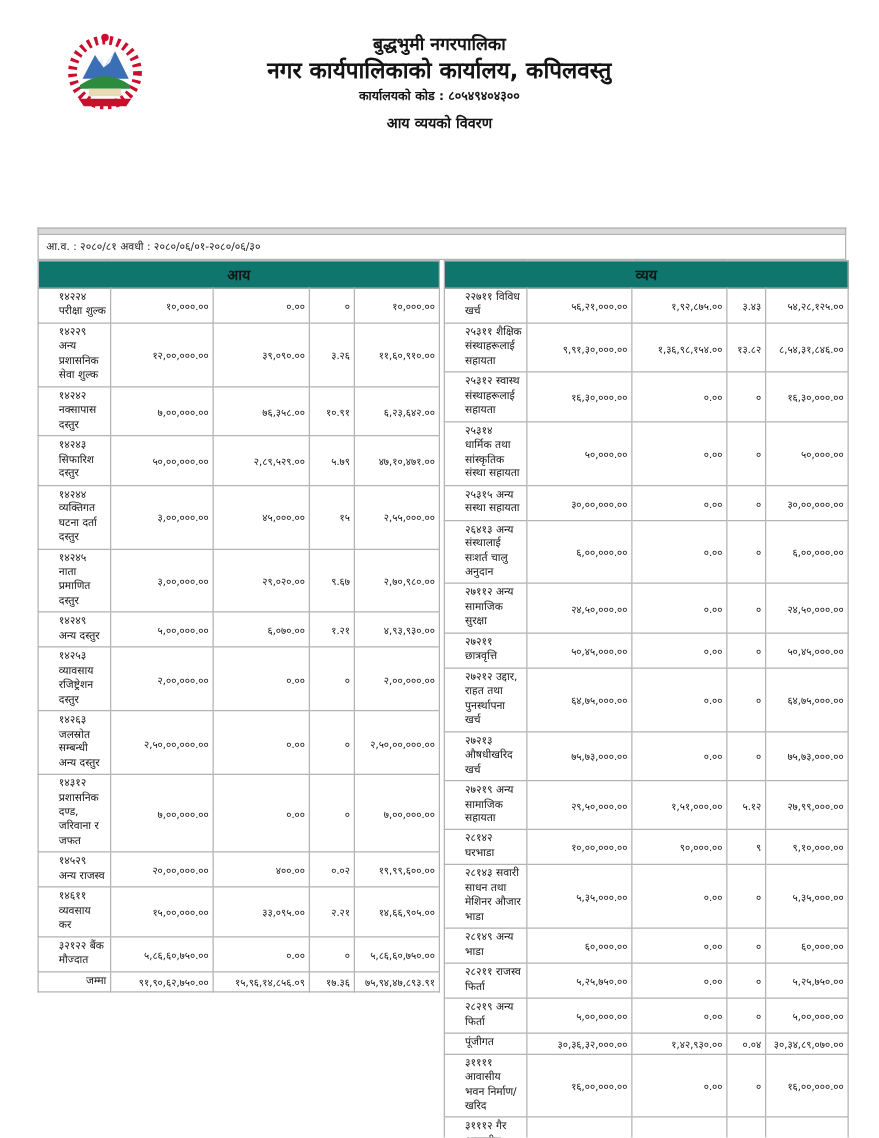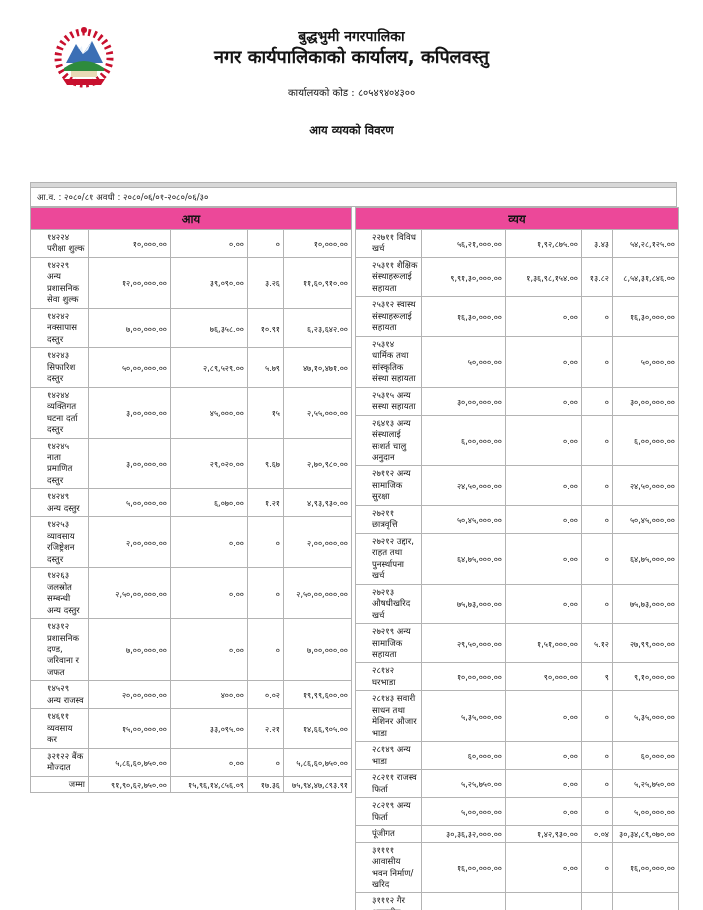--- a/index.html
+++ b/index.html
@@ -7,36 +7,36 @@
     width:703px; height:910px; overflow:hidden;
     background:#ffffff; color:#141414;
     font-family:"DejaVu Sans","Liberation Sans",sans-serif;
   }
   .page { position:relative; width:703px; height:910px; }
 
   
   .header { text-align:center; padding-top:27px; line-height:1.3; }
   .h-muni  { font-size:14px; font-weight:bold; }
   .h-office{ font-size:18px; font-weight:bold; }
-  .h-code  { font-size:10px; font-weight:normal; margin-top:17px; }
-  .h-title { font-size:11.5px; font-weight:bold; margin-top:24px; }
+  .h-code  { font-size:10px; font-weight:bold; margin-top:2px; }
+  .h-title { font-size:11.5px; font-weight:bold; margin-top:7px; }
 
   .logo { position:absolute; left:54px; top:26px; width:60px; height:66px; }
 
   
   .report { position:absolute; left:30px; top:138px; width:647px;margin-top:44px; }
   .strip  { height:4px; background:#d8d8d8; border:1px solid #b3b3b3; border-bottom:none; }
   .period { border:1px solid #b3b3b3; padding:3px 6px 4px; font-size:8.5px; color:#222; }
   .tables { display:flex; align-items:flex-start; gap:3px; }
 
   table { border-collapse:collapse; table-layout:fixed; }
   .t-income  { width:321px; }
   .t-expense { width:323px; }
   th, td { border:1px solid #b3b3b3; padding:2px 3px; vertical-align:middle; }
-  th.section { font-size:11.5px; font-weight:bold; text-align:center; padding:3px 2px; background:#ec4899; }
+  th.section { font-size:11.5px; font-weight:bold; text-align:center; padding:3px 2px; background:#0f766e; }
   td.desc { font-size:8.5px; text-align:left; line-height:1.35; word-wrap:break-word;padding-left:16px; }
   td.num  { font-size:8px;  text-align:right; white-space:nowrap; }
   tr.total td { font-size:8px; }
   tr.total td.desc { text-align:right; font-size:8.5px; }
 </style>
 </head>
 <body>
 
 <div class="page">
 

